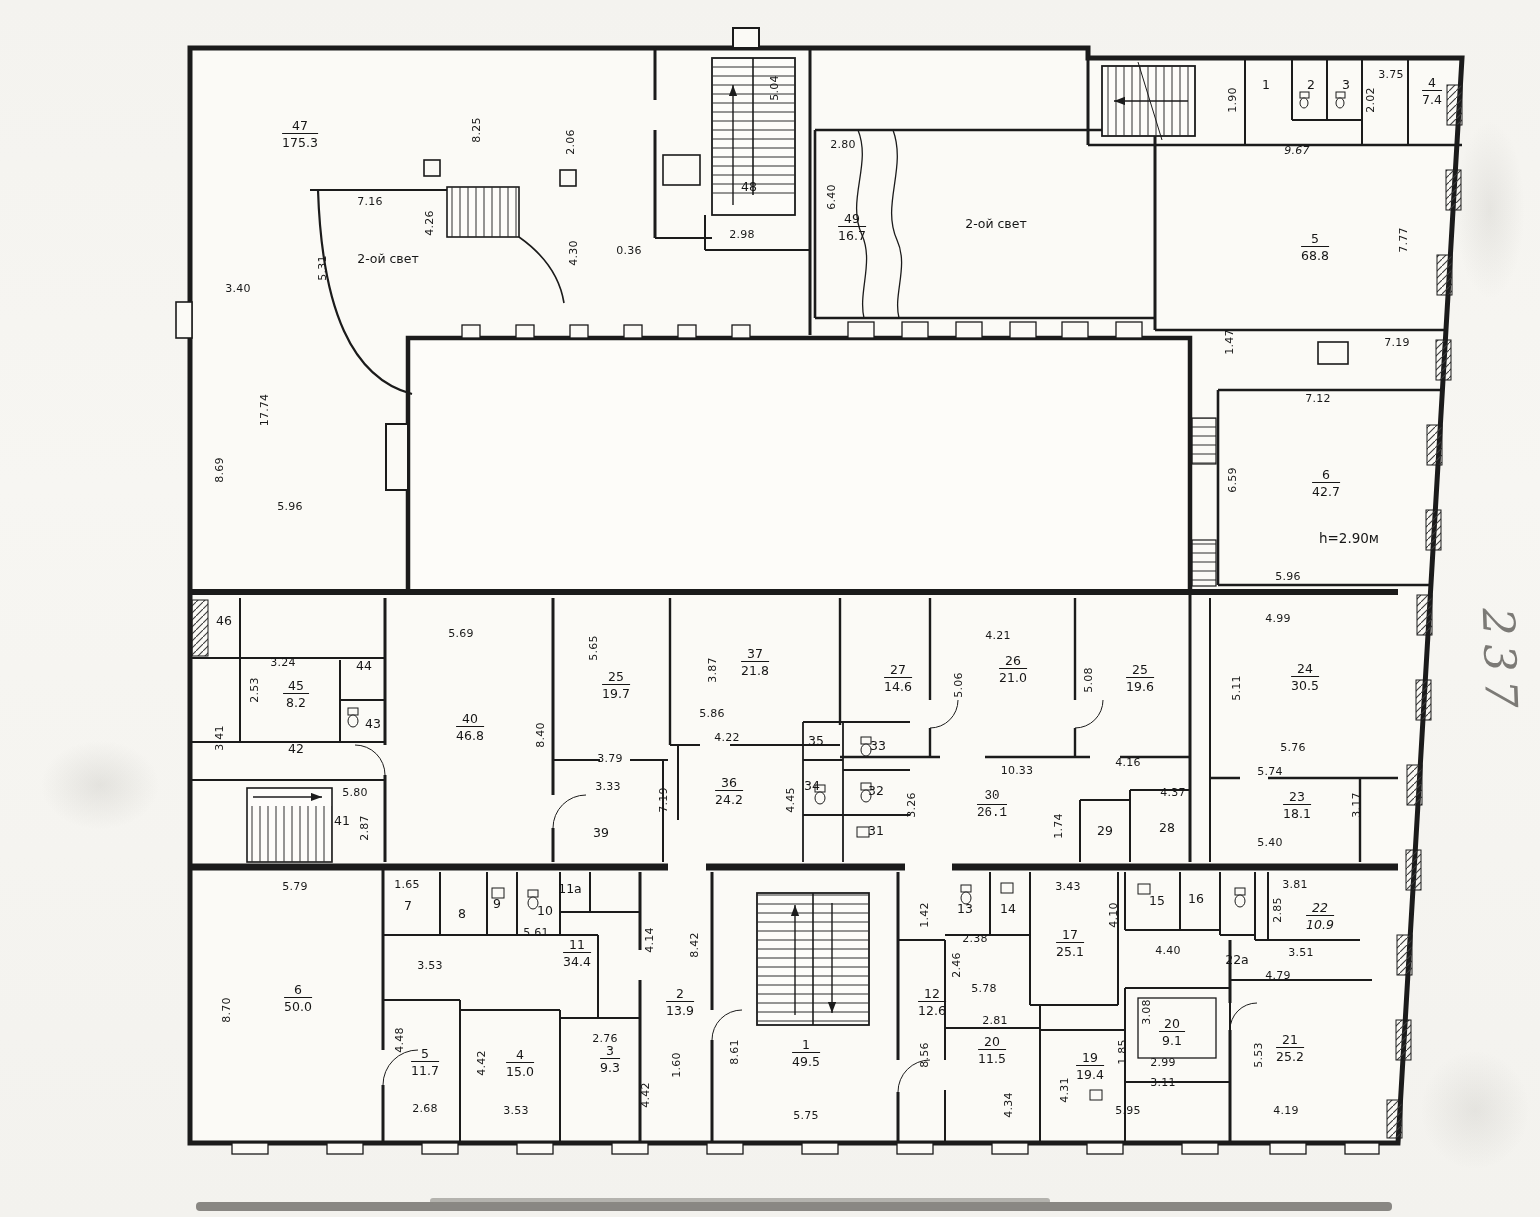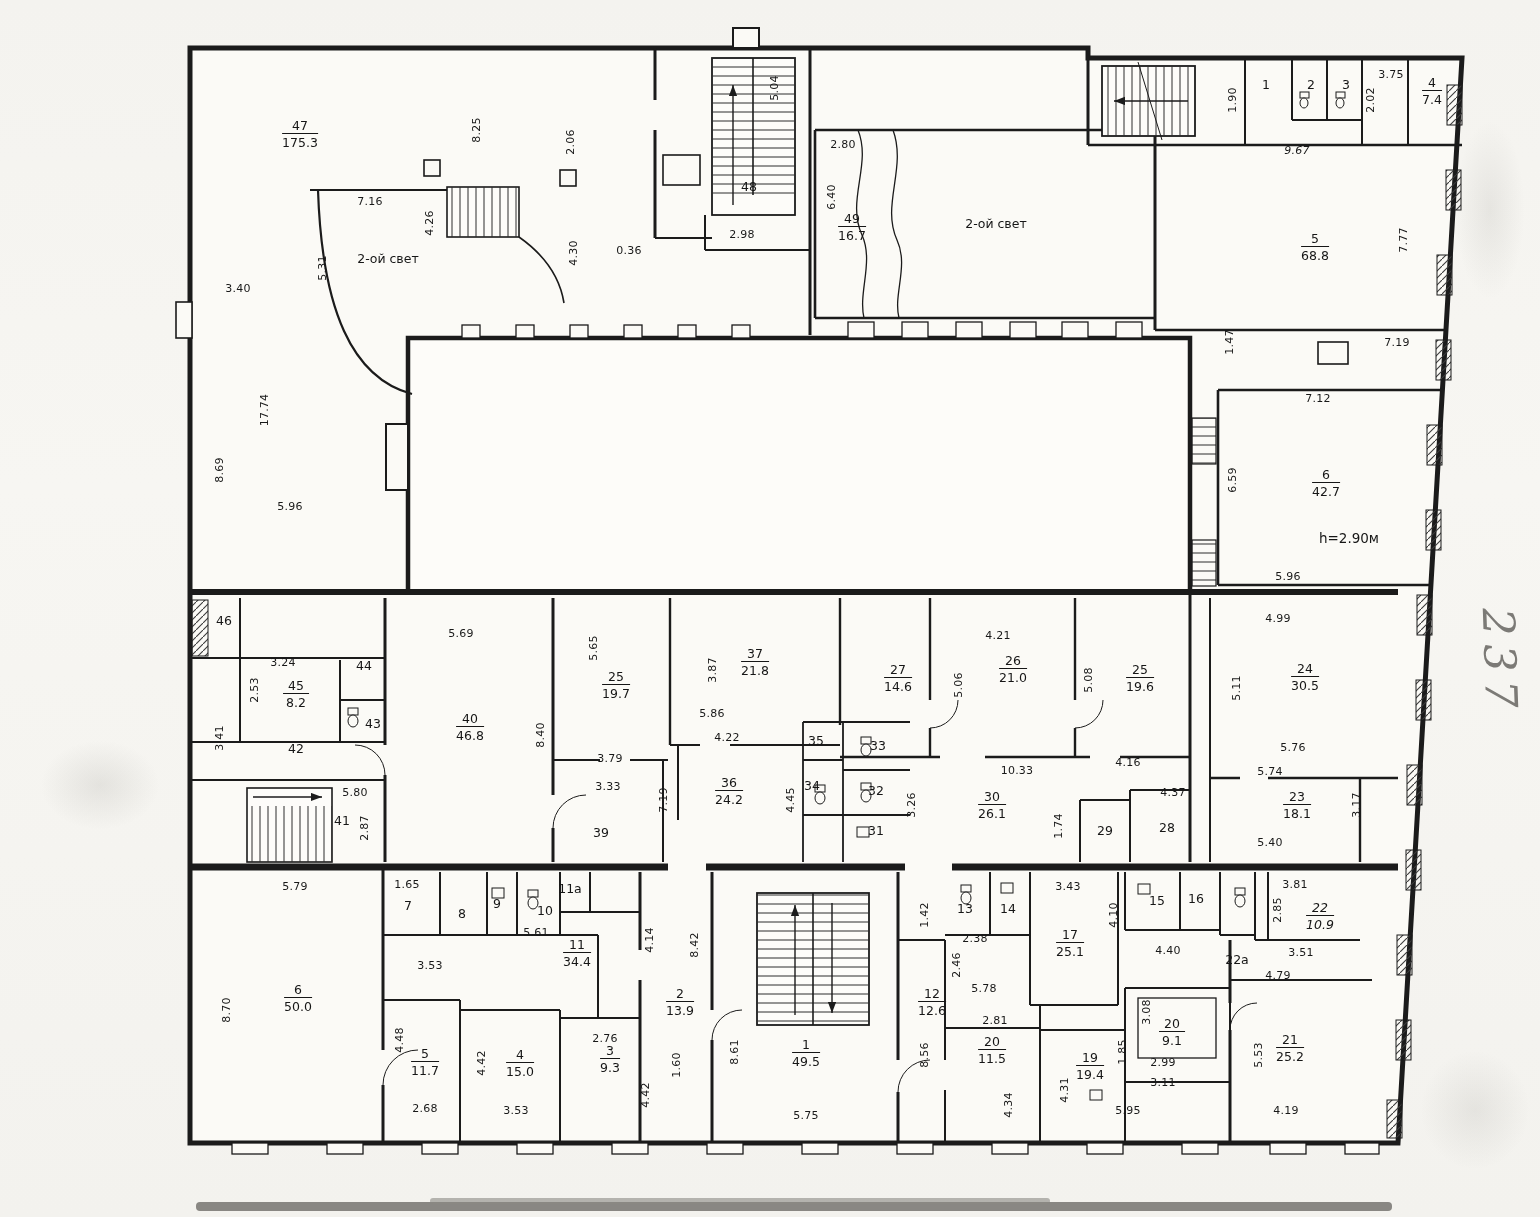--- a/index.html
+++ b/index.html
@@ -328,21 +328,21 @@
         <span class="area">14.6</span>
       </div>
       <div class="room-label frac" style="left: 1013px; top: 669px;">
         <span class="num">26</span>
         <span class="area">21.0</span>
       </div>
       <div class="room-label frac" style="left: 1140px; top: 678px;">
         <span class="num">25</span>
         <span class="area">19.6</span>
       </div>
-      <div class="room-label frac" style="left: 992px; top: 805px;">
+      <div class="room-label frac" style="left: 992px; top: 805px; font-family: Liberation Mono, monospace;">
         <span class="num">30</span>
         <span class="area">26.1</span>
       </div>
       <div class="room-label" style="left: 1105px; top: 830px;">
         <span class="num">29</span>
       </div>
       <div class="room-label" style="left: 1167px; top: 827px;">
         <span class="num">28</span>
       </div>
       <div class="room-label frac" style="left: 1305px; top: 677px;">

